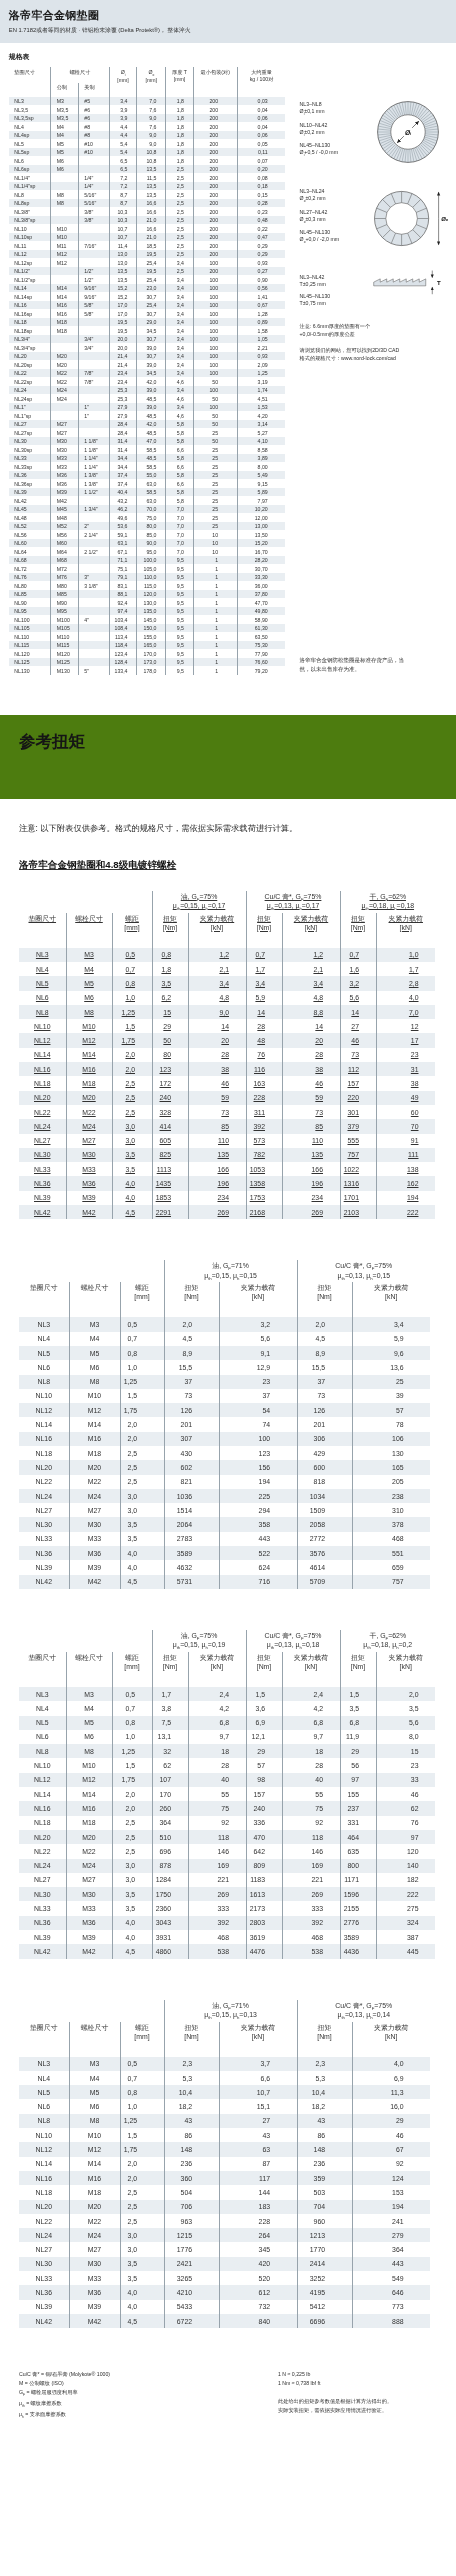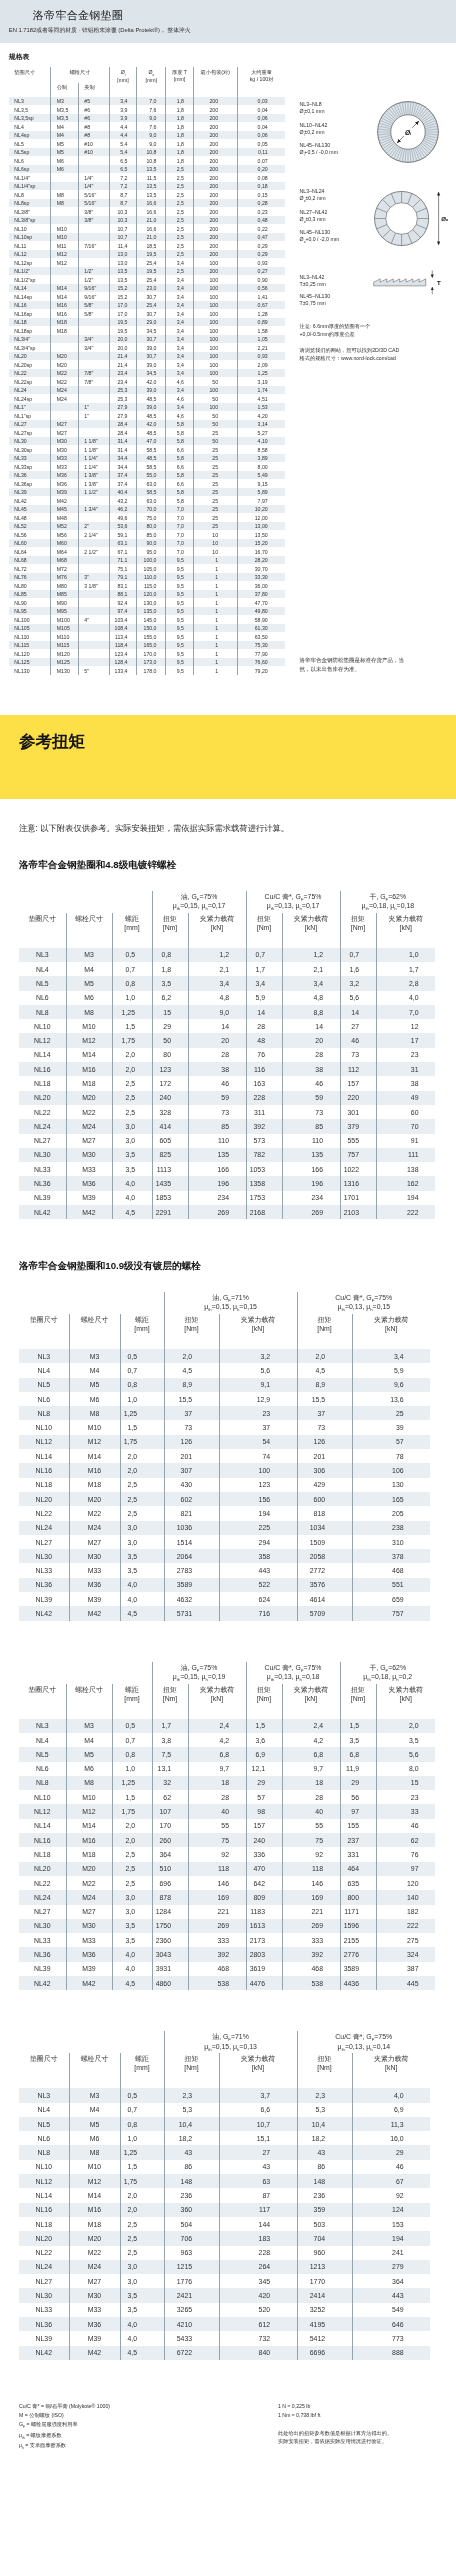--- a/index.html
+++ b/index.html
@@ -8,21 +8,21 @@
   body {
     width: 457px; min-height: 2576px; margin: 0 auto;
     font-family: "Liberation Sans", "DejaVu Sans", sans-serif;
     color: #333;
   }
   sub { font-size: 0.62em; }
   
   .band {
     background:#dde4ea; height:43px; padding:8.3px 8.8px 0 8.8px;
   }
-  .band h1 { font-size:11px; font-weight:normal; color:#1c1c1c; letter-spacing:0.3px;margin-left:24px;}
+  .band h1 { font-size:11px; font-weight:bold; color:#1c1c1c; letter-spacing:0.3px;}
   .band .sub { font-size:5.8px; color:#2e2e2e; margin-top:2.8px; }
   
   .spec-title { font-size:6.9px; font-weight:bold; color:#1c1c1c; margin:8.8px 0 5.5px 8.8px; }
   .spec-flex { display:flex; padding:0 7.7px 0 8.8px; gap:14.3px; }
   table.spec { border-collapse:collapse; table-layout:fixed; }
   table.spec th, table.spec td { font-size:5.2px; color:#333; font-weight:normal; }
   table.spec thead th { vertical-align:top; padding-top:1.7px; height:15.4px; text-align:center; white-space:pre-line; }
   table.spec thead tr.sub th { height:14.3px; text-align:left; padding-left:5.5px; }
   table.spec td { height:8.5px; padding:0; }
   table.spec td.al { text-align:left; padding-left:5.5px; }
@@ -36,27 +36,27 @@
   
   .spec-right { width:149px; position:relative; padding-top:26.4px; }
   .diag-row { display:flex; margin-bottom:11px; }
   .tol-col { width:70px; flex:none; padding-top:7.7px; }
   .tol-entry { margin-bottom:5px; font-size:5.2px; line-height:1.35; color:#2e2e2e; }
   .small-note { font-size:5.2px; line-height:1.45; color:#2e2e2e; white-space:pre-line; margin-top:7.7px; }
   .cad-note { margin-top:8.8px; }
   .cad-note a { color:#2e2e2e; text-decoration:none; }
   .stock-note { position:absolute; left:0; bottom:2.2px; font-size:5.5px; line-height:1.5; white-space:pre-line; color:#2e2e2e; }
   
-  .banner { background:#fde047; height:84px; margin-top:40px; padding:16.5px 0 0 19px; }
+  .banner { background:#4d7c0f; height:84px; margin-top:40px; padding:16.5px 0 0 19px; }
   .banner h2 { font-size:16.5px; font-weight:bold; color:#151515; }
   .banner .bsub { font-size:9.4px; color:#222; margin-top:5.5px; }
   .notice { font-size:8.3px; color:#1f1f1f; margin:24px 19px 0 19px; }
   
   .tq-block { margin-top:41px; }
-  .tq-block:first-of-type { margin-top:25px; }
+  .tq-block:first-of-type { margin-top:25px;text-decoration:underline; }
   .tq-title { font-size:9.6px; font-weight:bold; color:#151515; margin:0 0 0 19px; }
   table.tq { border-collapse:collapse; table-layout:fixed; margin:18.7px 0 0 19px; }
   table.tq th, table.tq td { font-size:6.9px; color:#333; font-weight:normal; }
   table.tq thead th { vertical-align:top; text-align:center; white-space:pre-line; }
   table.tq thead tr.grp th { height:22px; padding-top:1.1px; }
   table.tq thead tr.cols th { height:35px; padding-top:1.1px; }
   table.tq td { height:14.3px; padding:0; }
   table.tq tbody tr:nth-child(odd) { background:#e9eef2; }
   table.tq td, table.tq thead tr.cols th { border-left:0.6px solid #97a3ac; }
   table.tq td:first-child, table.tq thead tr.cols th:first-child { border-left:none; }
@@ -971,21 +971,21 @@
     <div class="stock-note">洛帝牢合金钢防松垫圈是标准存货产品，当
 然，以未出售库存为准。</div>
   </div>
 </div>
 
 <section>
   <div class="banner">
     <h2>参考扭矩</h2>
   </div>
 
-  <p class="notice">注意: 以下附表仅供参考。实际安装扭矩，需依据实际需求载荷进行计算。</p>
+  <p class="notice">注意: 以下附表仅供参考。格式的规格尺寸，需依据实际需求载荷进行计算。</p>
 
   <div id="torque-tables">
       <div class="tq-block">
       <h3 class="tq-title">洛帝牢合金钢垫圈和4.8级电镀锌螺栓</h3>
       <table class="tq g3">
       <colgroup>
             <col style="width:47px">
             <col style="width:46px">
             <col style="width:40px">
             <col style="width:36px">
@@ -1221,21 +1221,20 @@
               <td class="num">269</td>
               <td class="num">2168</td>
               <td class="num">269</td>
               <td class="num">2103</td>
               <td class="num">222</td>
             </tr>
           </tbody>
         </table>
       </div>
       <div class="tq-block">
-      <h3 class="tq-title">洛帝牢合金钢垫圈和10.9级没有镀层的螺栓</h3>
       <table class="tq g2">
       <colgroup>
             <col style="width:50px">
             <col style="width:51px">
             <col style="width:44px">
             <col style="width:55px">
             <col style="width:78px">
             <col style="width:55px">
             <col style="width:78px">
           </colgroup>

